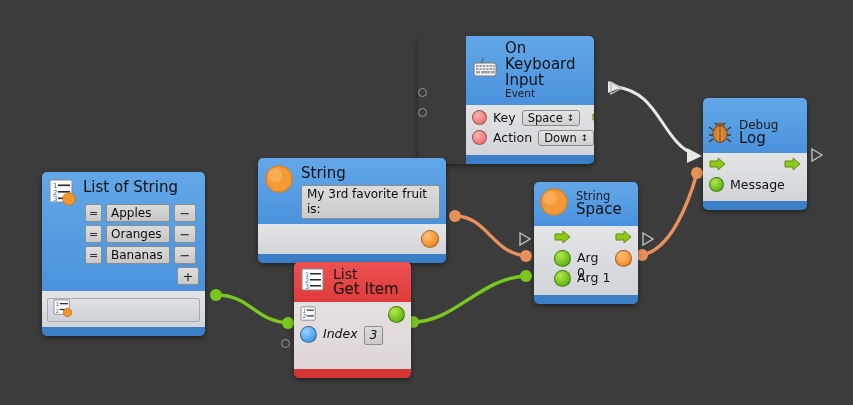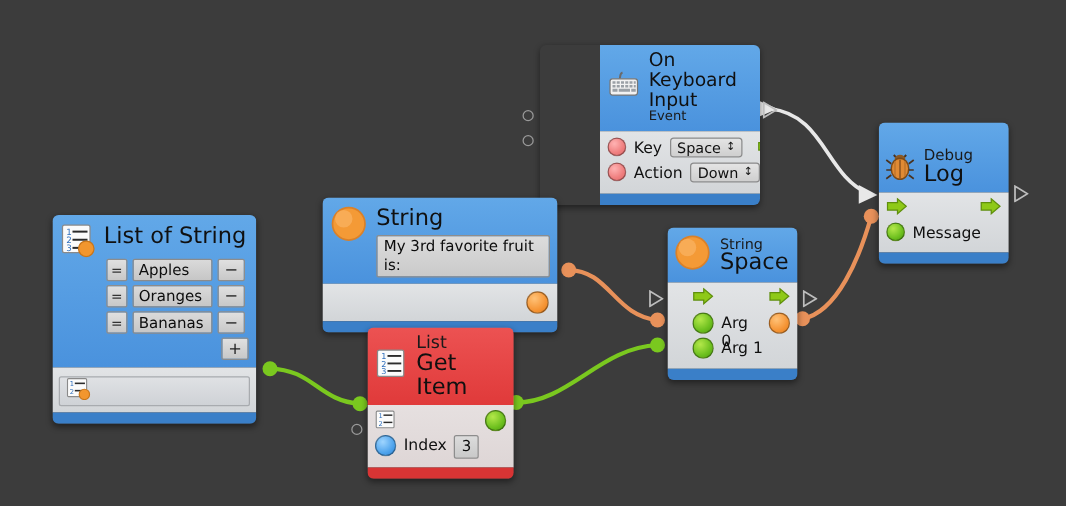--- a/index.html
+++ b/index.html
@@ -28,21 +28,21 @@
     align-items: center;
     padding: 5px 8px 6px 6px;
     gap: 7px;
   }
   .node.blue  .node-header { background: linear-gradient(#62a8e8, #4a92dd); }
   .node.red   .node-header { background: linear-gradient(#ec5252, #e03a3a); }
   .hdr-text { line-height: 1.05; color: #111; }
   .hdr-sub {
     font-size: 10.5px; color: #1a1a1a;
   }
-  .hdr-title { font-size: 18px; color: #101010; }
+  .hdr-title { font-size: 15px; color: #101010; }
   .hdr-title.big { font-size: 15px; }
 
   .node-body {
     background: linear-gradient(#e2e4e6, #d2d5d8);
     padding: 4px 6px 5px 6px;
   }
   .node.red .node-body { background: linear-gradient(#e6e0e0, #ded6d6); }
   .node-foot {
     height: 9px;
     background: #3a7fc8;
@@ -173,21 +173,21 @@
 
     <path d="M 413 322 C 455 322 480 278 526 276" fill="none" stroke="#7ac81f" stroke-width="3.4"></path>
     <circle cx="413" cy="322" r="6" fill="#7ac81f"></circle>
     <circle cx="526" cy="276" r="6" fill="#7ac81f"></circle>
 
     <path d="M 642 255 C 670 250 688 205 697 173" fill="none" stroke="#e8915a" stroke-width="3.4"></path>
     <circle cx="642" cy="255" r="6" fill="#e8915a"></circle>
     <circle cx="697" cy="173" r="6" fill="#e8915a"></circle>
   </svg>
 
-  <div class="node blue" style="left:432px; top:36px; width:176px;padding-left:48px;">
+  <div class="node blue" style="left:418px; top:36px; width:176px;padding-left:48px;">
     <div class="node-header">
       <span style="flex:0 0 26px;">
         <svg width="26" height="24" viewBox="0 0 26 24">
           <path d="M12 2 C 9 3 11 7 9 8" stroke="#6a6a6a" stroke-width="1.6" fill="none"></path>
           <rect x="2" y="7" width="22" height="13" rx="2" fill="#f2f2f2" stroke="#777"></rect>
           <g fill="#9aa0a6">
             <rect x="4" y="9" width="2.4" height="2"></rect>
               <rect x="7.4" y="9" width="2.4" height="2"></rect>
             <rect x="10.8" y="9" width="2.4" height="2"></rect>
               <rect x="14.2" y="9" width="2.4" height="2"></rect>
@@ -376,21 +376,21 @@
           <rect x="10" y="6" width="11" height="1.5" fill="#2b2b2b"></rect>
           <rect x="10" y="12" width="11" height="1.5" fill="#2b2b2b"></rect>
           <rect x="10" y="18" width="11" height="1.5" fill="#2b2b2b"></rect>
         </svg>
       </span>
       <span class="hdr-text">
         <div class="hdr-sub" style="font-size:14px;">List</div>
         <div class="hdr-title">Get Item</div>
       </span>
     </div>
-    <div class="node-body" style="padding:4px 6px 6px 6px;">
+    <div class="node-body" style="padding:4px 6px 23px 6px;font-style:italic;">
       <div class="row">
         <span>
           <svg width="18" height="16" viewBox="0 0 20 18">
             <rect x="1" y="1" width="16" height="15" rx="1" fill="#fbfbfb" stroke="#8a8a8a"></rect>
             <text x="3" y="7.5" font-size="6" fill="#2f6fbd" font-family="DejaVu Sans">1</text>
             <text x="3" y="14" font-size="6" fill="#2f6fbd" font-family="DejaVu Sans">2</text>
             <rect x="7.5" y="4" width="8" height="1.3" fill="#2b2b2b"></rect>
             <rect x="7.5" y="10.5" width="8" height="1.3" fill="#2b2b2b"></rect>
           </svg>
         </span>

